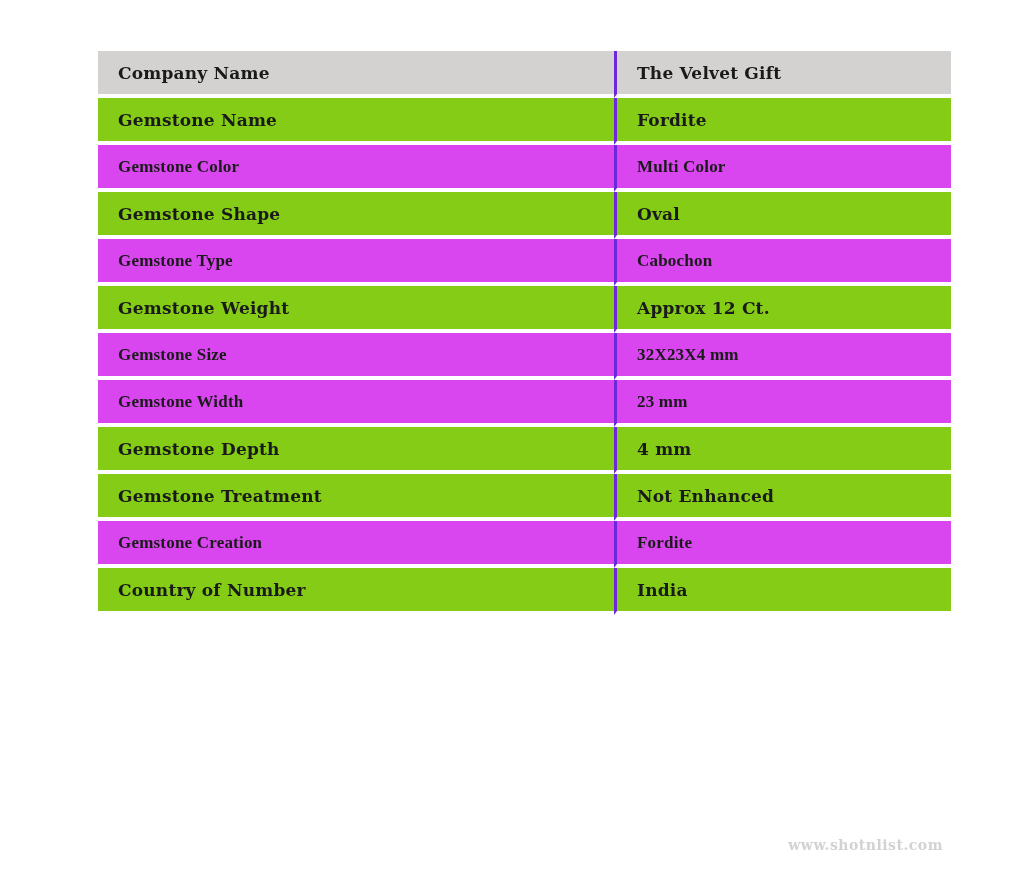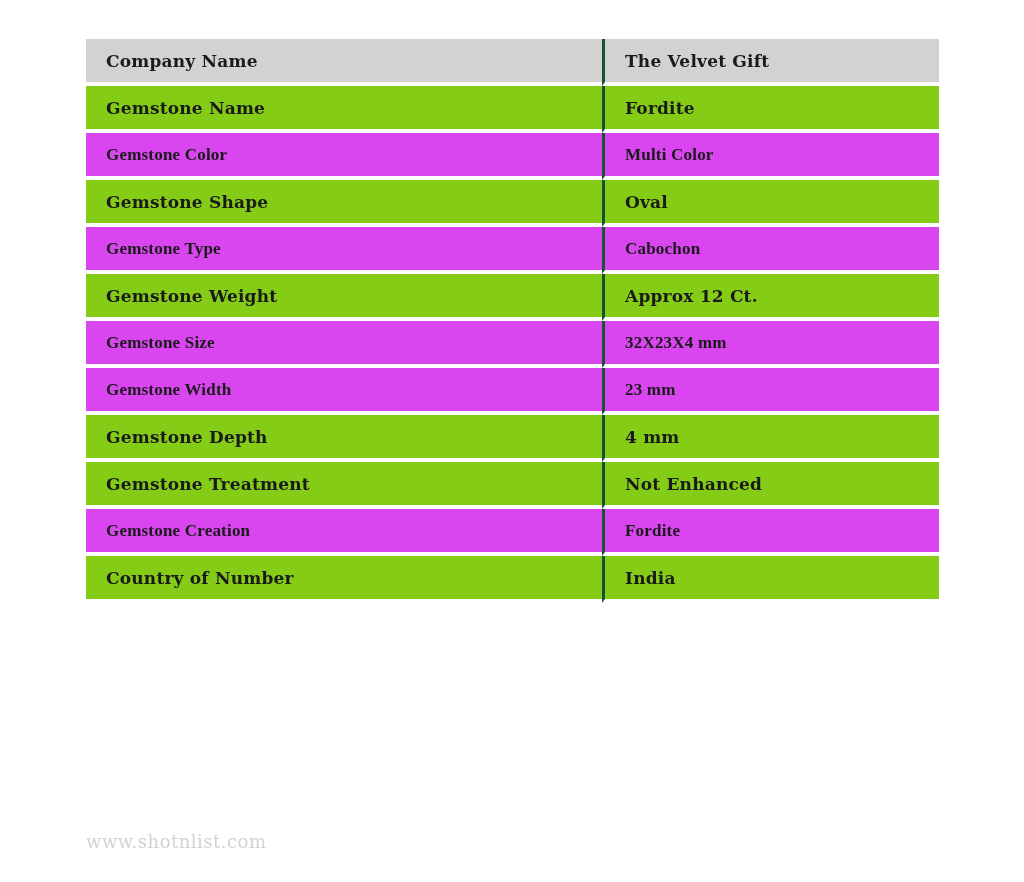--- a/index.html
+++ b/index.html
@@ -1,15 +1,15 @@
 <!DOCTYPE html>
 <html><head>
 <meta charset="utf-8">
 <style>
-  * { margin: 0; padding: 0; box-sizing: border-box; }
+  * { margin: 6px; padding: 0; box-sizing: border-box; }
   html, body {
     width: 1024px;
     height: 882px;
     background: #ffffff;
     font-family: "DejaVu Serif", "Liberation Serif", serif;
   }
   .spec-table-wrap {
     position: absolute;
     left: 86px;
     top: 39px;
@@ -28,31 +28,32 @@
     font-size: 17px;
     font-weight: bold;
     color: #1a1a1a;
     letter-spacing: 0.2px;
     border-bottom: 4px solid #ffffff;
     overflow: hidden;
     white-space: nowrap;
   }
   table.spec-table col.c-label { width: 516px; }
   table.spec-table col.c-value { width: 337px; }
-  table.spec-table td.value-cell { border-left: 3px solid #14532d; }
+  table.spec-table td.value-cell { border-left: 3px solid #6d28d9; }
   tr.header-row td { background: #d3d2d0; }
   tr.stripe td { background: #84cc16; }
   tr.plain td { background: #d946ef; font-family: Liberation Serif, serif; }
   .watermark {
     position: absolute;
     top: 831px;
     left: 86px;
     width: 851px;
-    font-size: 18px;
-    font-weight: normal;
+    text-align: right;
+    font-size: 14px;
+    font-weight: bold;
     color: #d2d2d2;
     letter-spacing: 0.5px;
   }
 </style>
 </head>
 <body>
 
 <div class="spec-table-wrap">
   <table class="spec-table">
     <colgroup>

